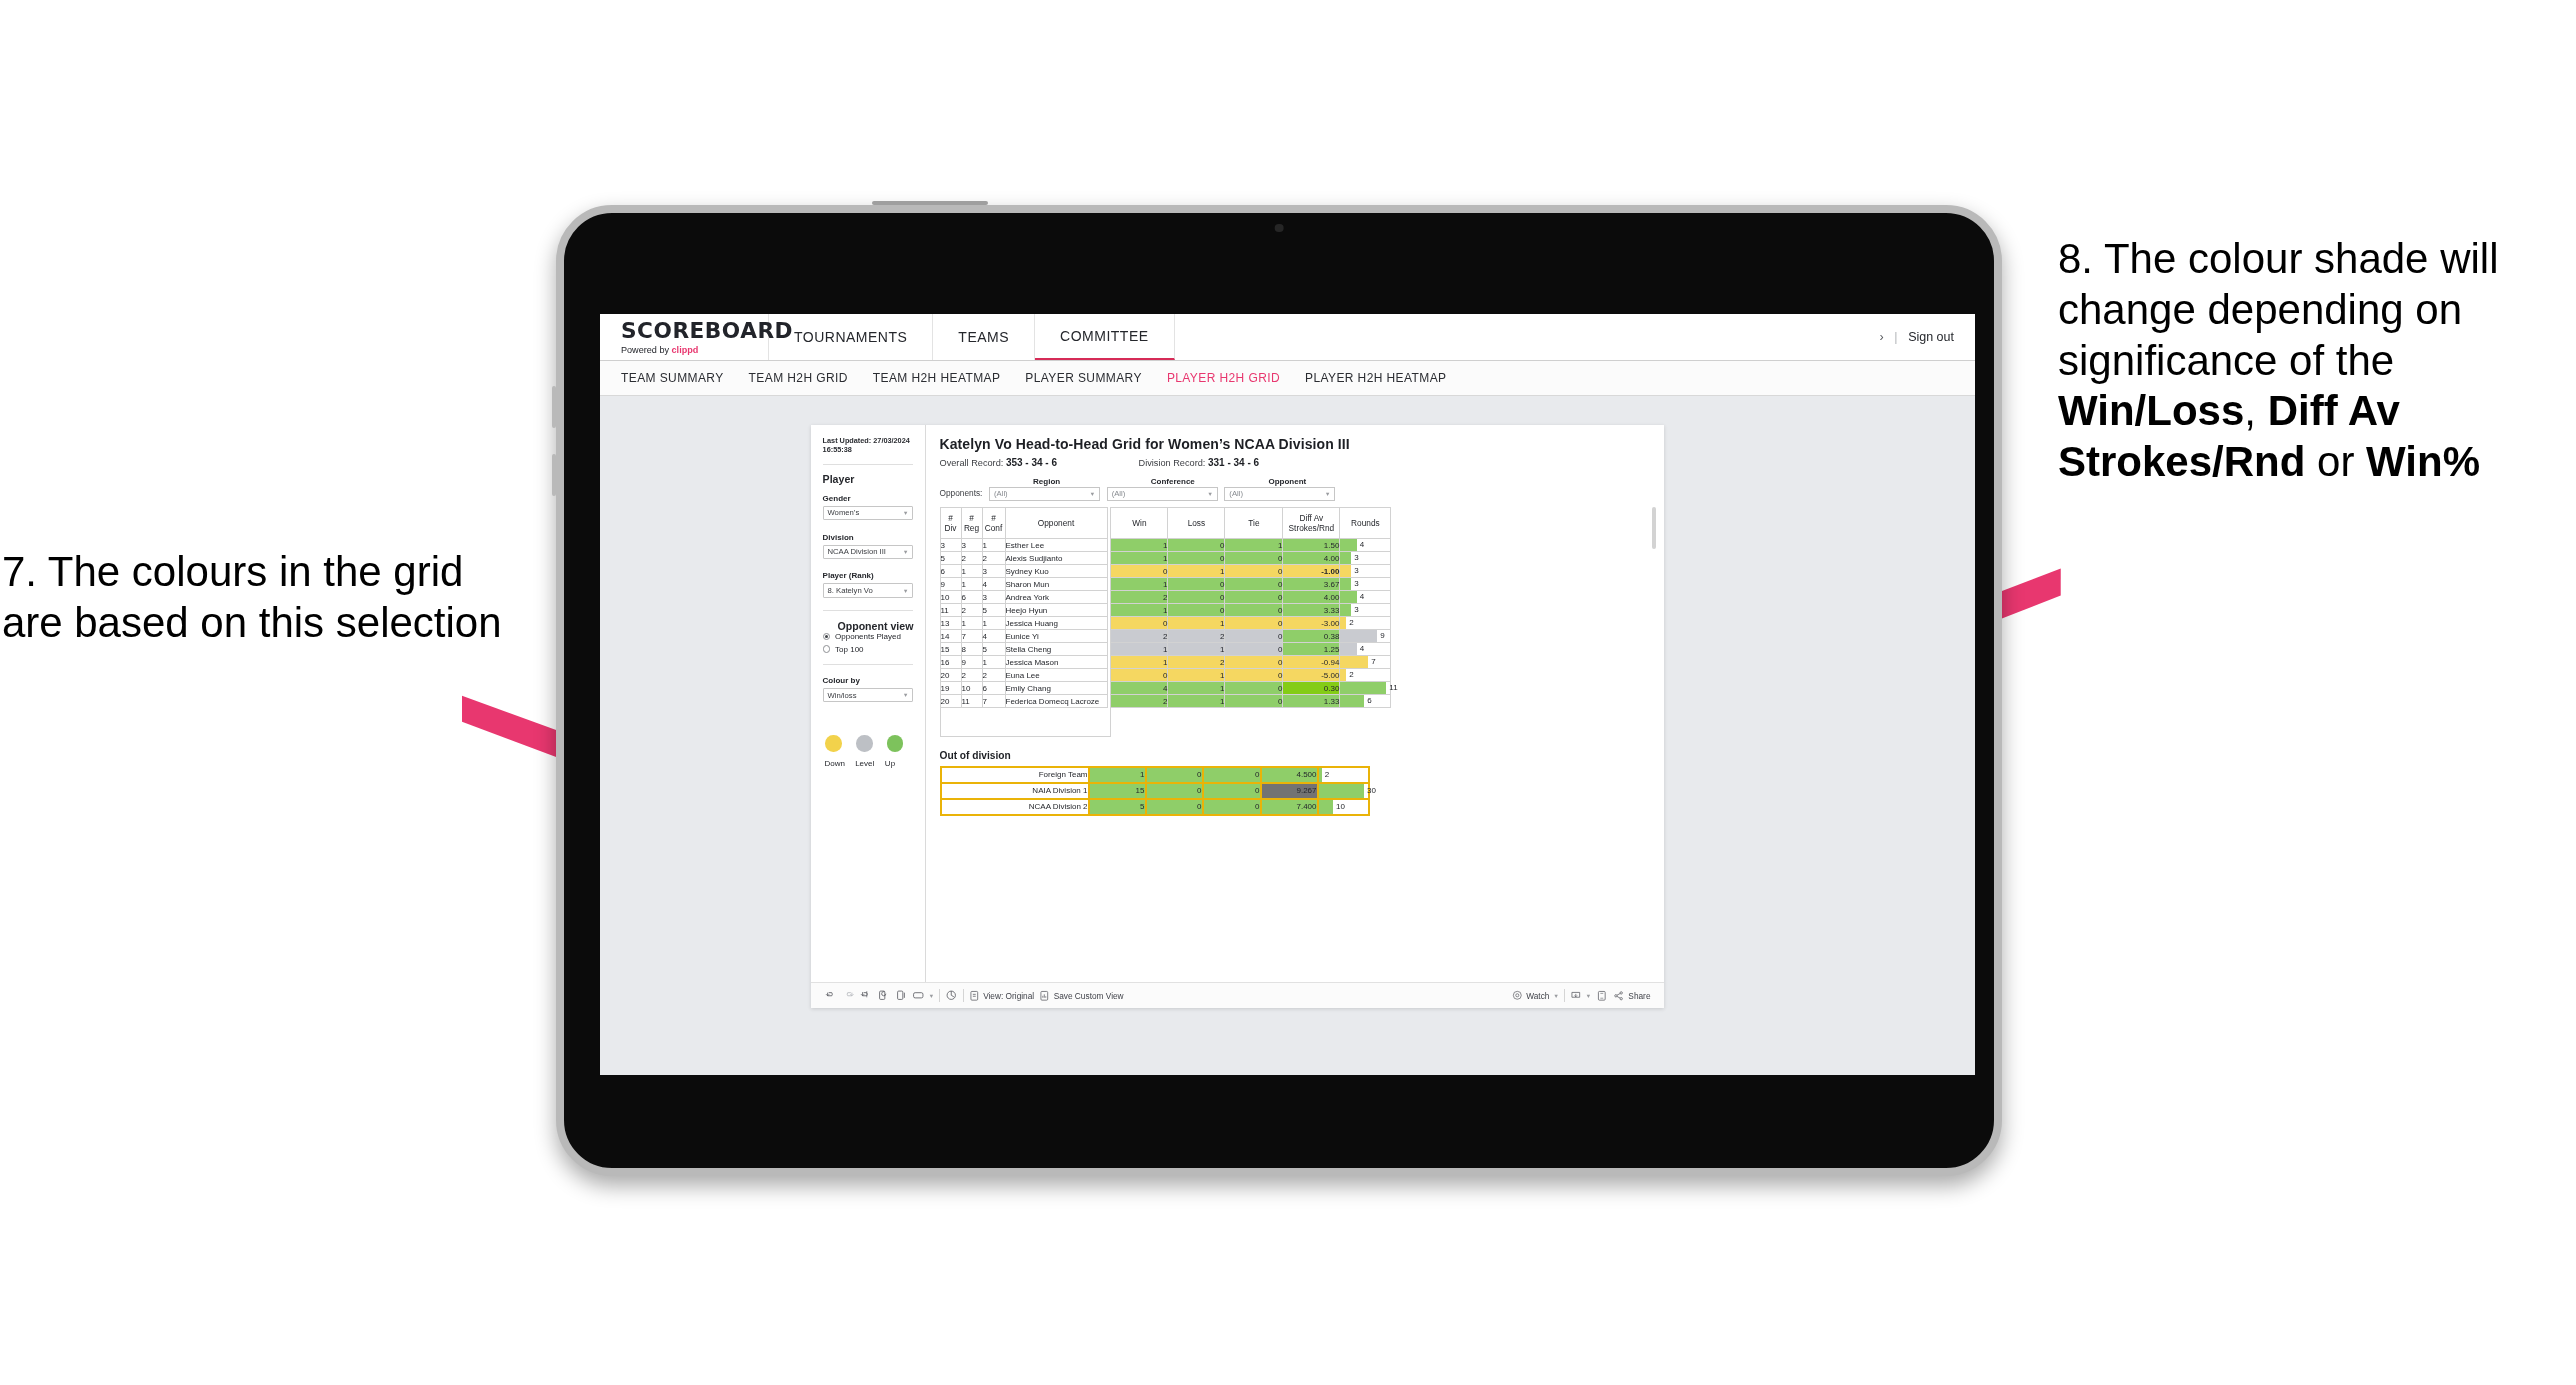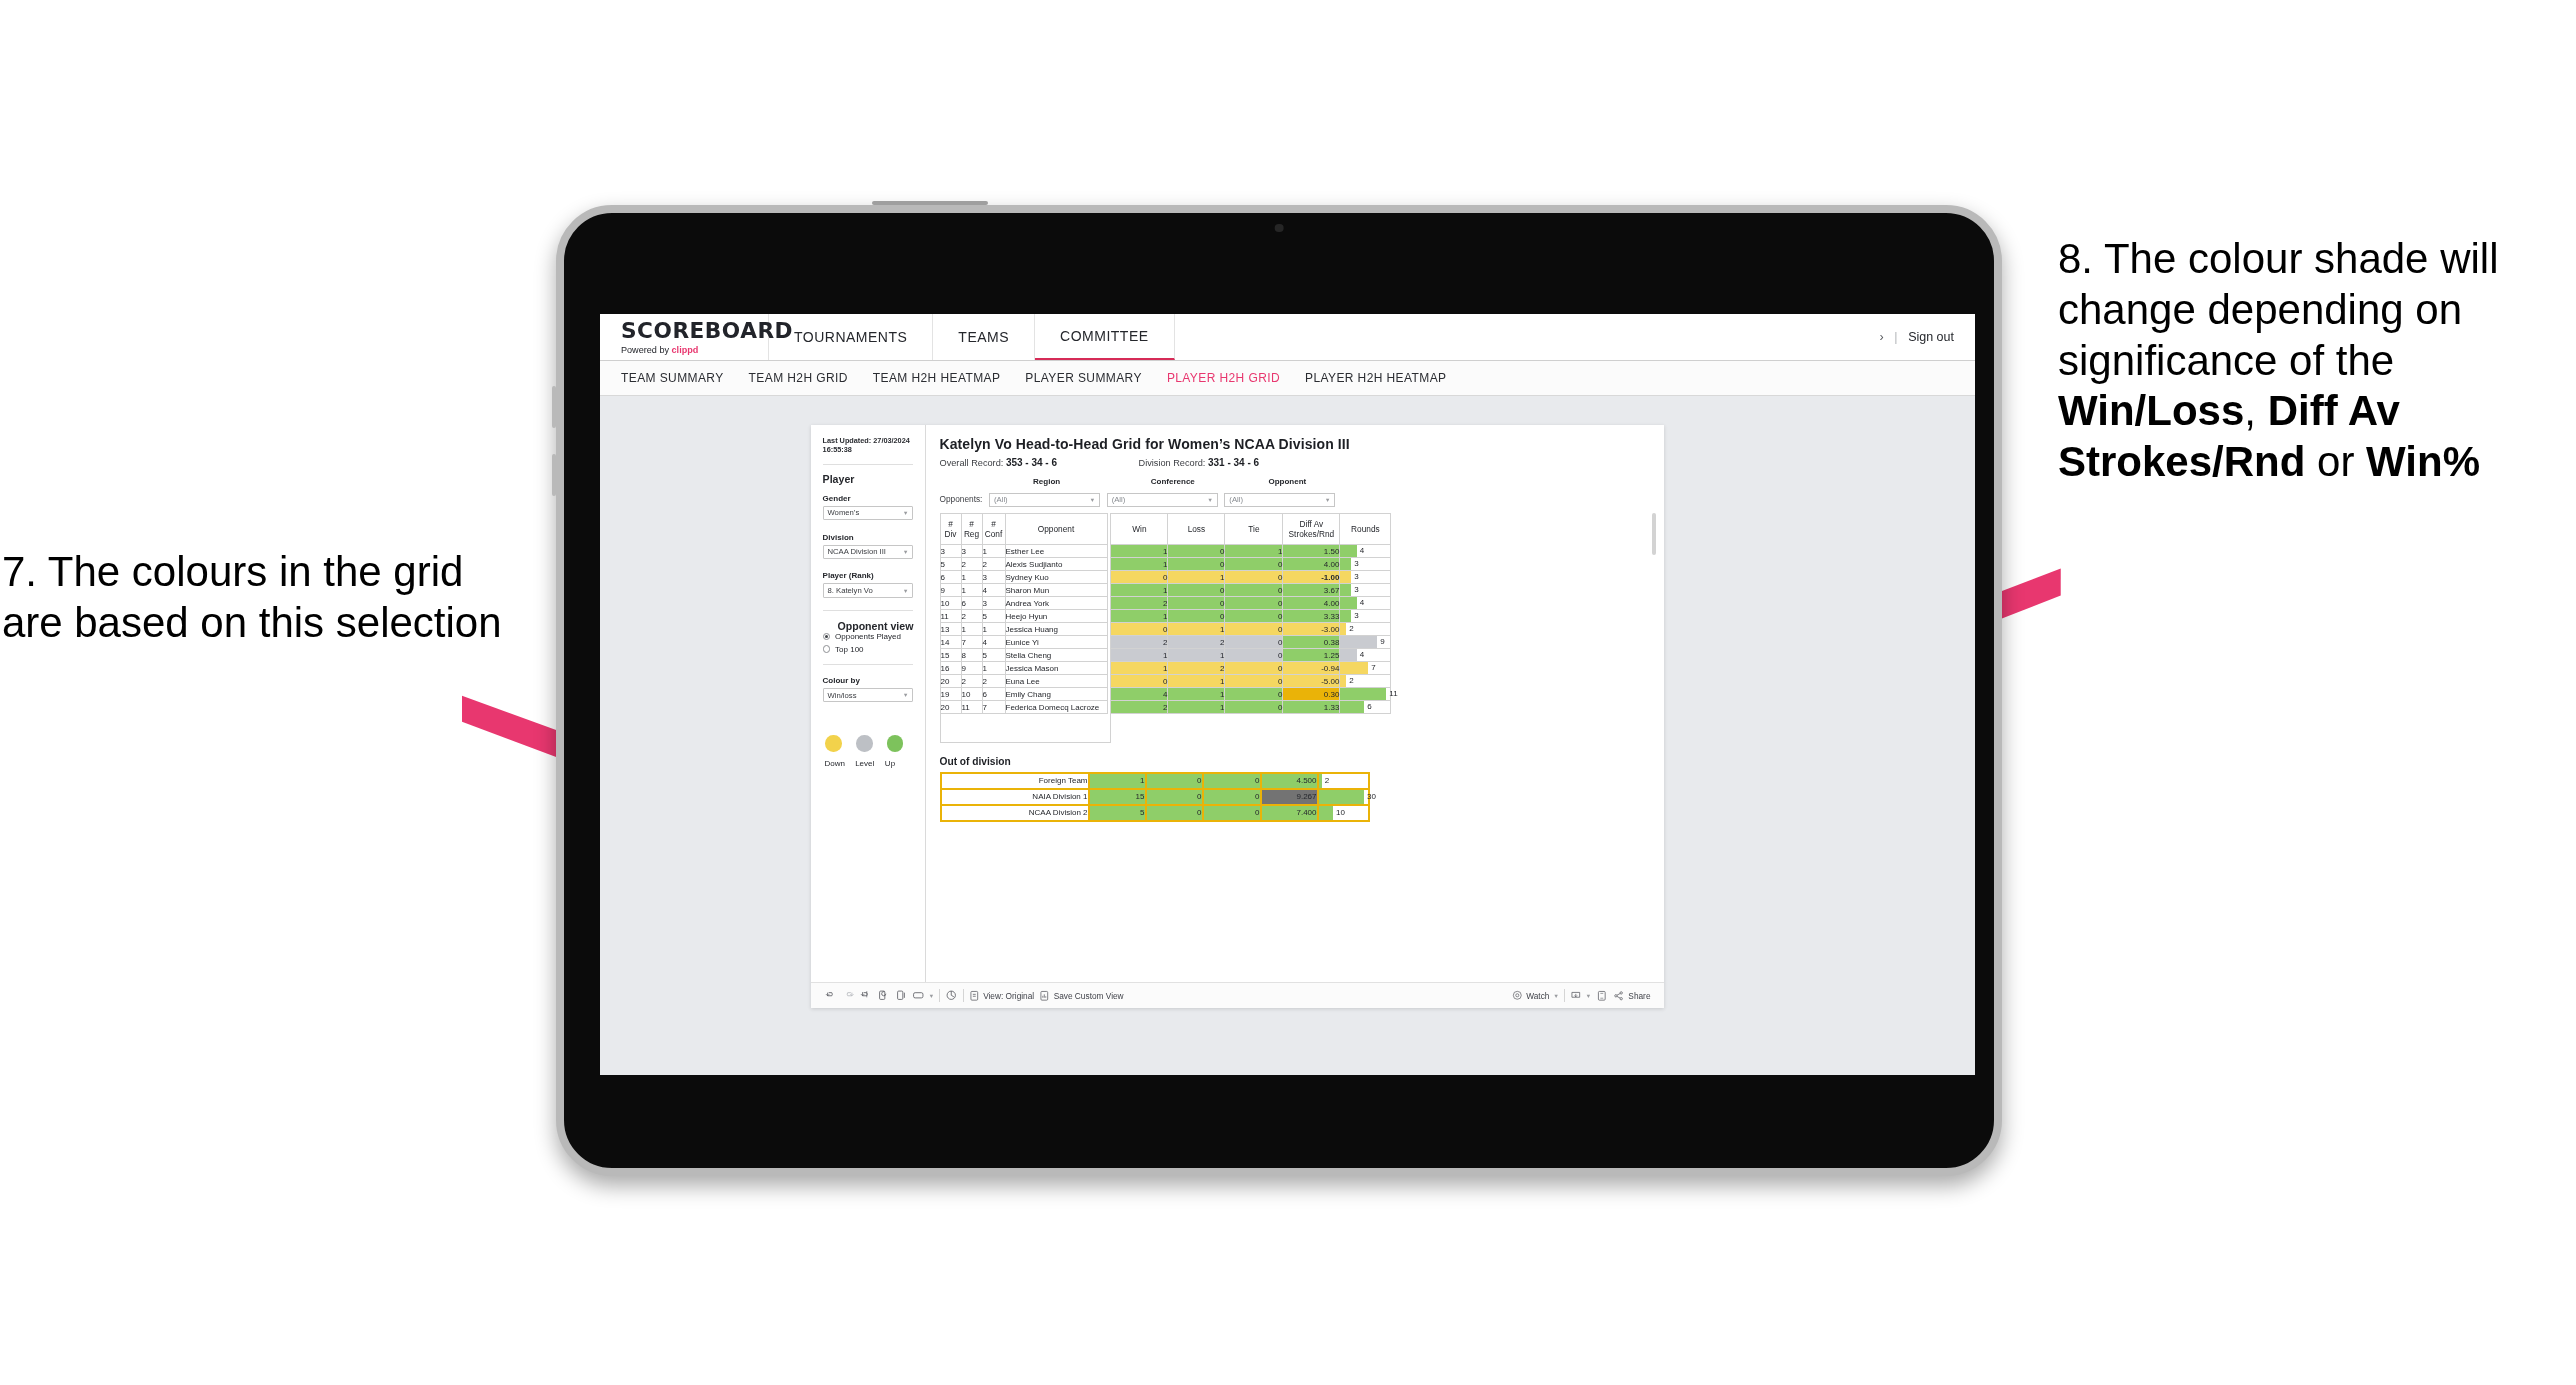--- a/index.html
+++ b/index.html
@@ -93,21 +93,21 @@
 
   
   .main{flex:1;min-width:0;padding:10.6px 13.5px 0 13.5px;box-sizing:border-box;position:relative;}
   .title{font-size:14px;font-weight:bold;color:#1d1f24;letter-spacing:0.1px;}
   .records{display:flex;margin-top:5.8px;font-size:9.2px;color:#3c3e43;}
   .records .rec1{width:199px;}
   .records b{color:#1d1f24;font-size:10px;}
   .filters{display:flex;align-items:flex-end;margin-top:8.7px;gap:6.7px;}
   .filters .fl{font-size:8.3px;color:#3c3e43;padding-bottom:2.9px;}
   .fcol{width:111px;}
-  .fcol .fl2{font-size:8px;font-weight:bold;color:#25272c;margin-bottom:7px;padding-left:44px;}
+  .fcol .fl2{font-size:8px;font-weight:bold;color:#25272c;margin-bottom:1px;padding-left:44px;}
   .fsel{height:13.5px;border:1px solid #c6c6c6;background:#fff;display:flex;align-items:center;padding:0 3.9px;box-sizing:border-box;font-size:7.7px;color:#868a8f;cursor:pointer;}
   .fsel .caret{margin-left:auto;font-size:5.8px;color:#9a9ca0;}
 
   
   table.grid{border-collapse:collapse;table-layout:fixed;font-size:8px;color:#25272c;}
   table.grid th,table.grid td{border:1px solid #d2d2d2;padding:0;height:12px;}
   table.grid th{background:#fff;font-weight:normal;font-size:8.3px;text-align:center;vertical-align:middle;height:30px;color:#25272c;}
   td.num{text-align:left;padding-left:2.9px;}
   td.name{text-align:left;padding-left:4.8px;}
   td.val{text-align:right;padding-right:3.9px;}
@@ -483,21 +483,21 @@
                       </tr>
                       <tr>
                         <td class="num">19</td>
                         <td class="num">10</td>
                         <td class="num">6</td>
                         <td class="name">Emily Chang</td>
                         <td class="gap-col"></td>
                         <td class="val" style="background: rgb(143, 206, 105);">4</td>
                         <td class="val" style="background: rgb(143, 206, 105);">1</td>
                         <td class="val" style="background: rgb(143, 206, 105);">0</td>
-                        <td class="val" style="background: #eab308;">0.30</td>
+                        <td class="val" style="background: #84cc16;">0.30</td>
                         <td class="bar-cell">
                           <span class="bar-fill" style="width:92%;background:#8fce69"></span>
                           <span class="bar-num" style="margin-left:92%">11</span>
                         </td>
                       </tr>
                       <tr>
                         <td class="num">20</td>
                         <td class="num">11</td>
                         <td class="num">7</td>
                         <td class="name">Federica Domecq Lacroze</td>

